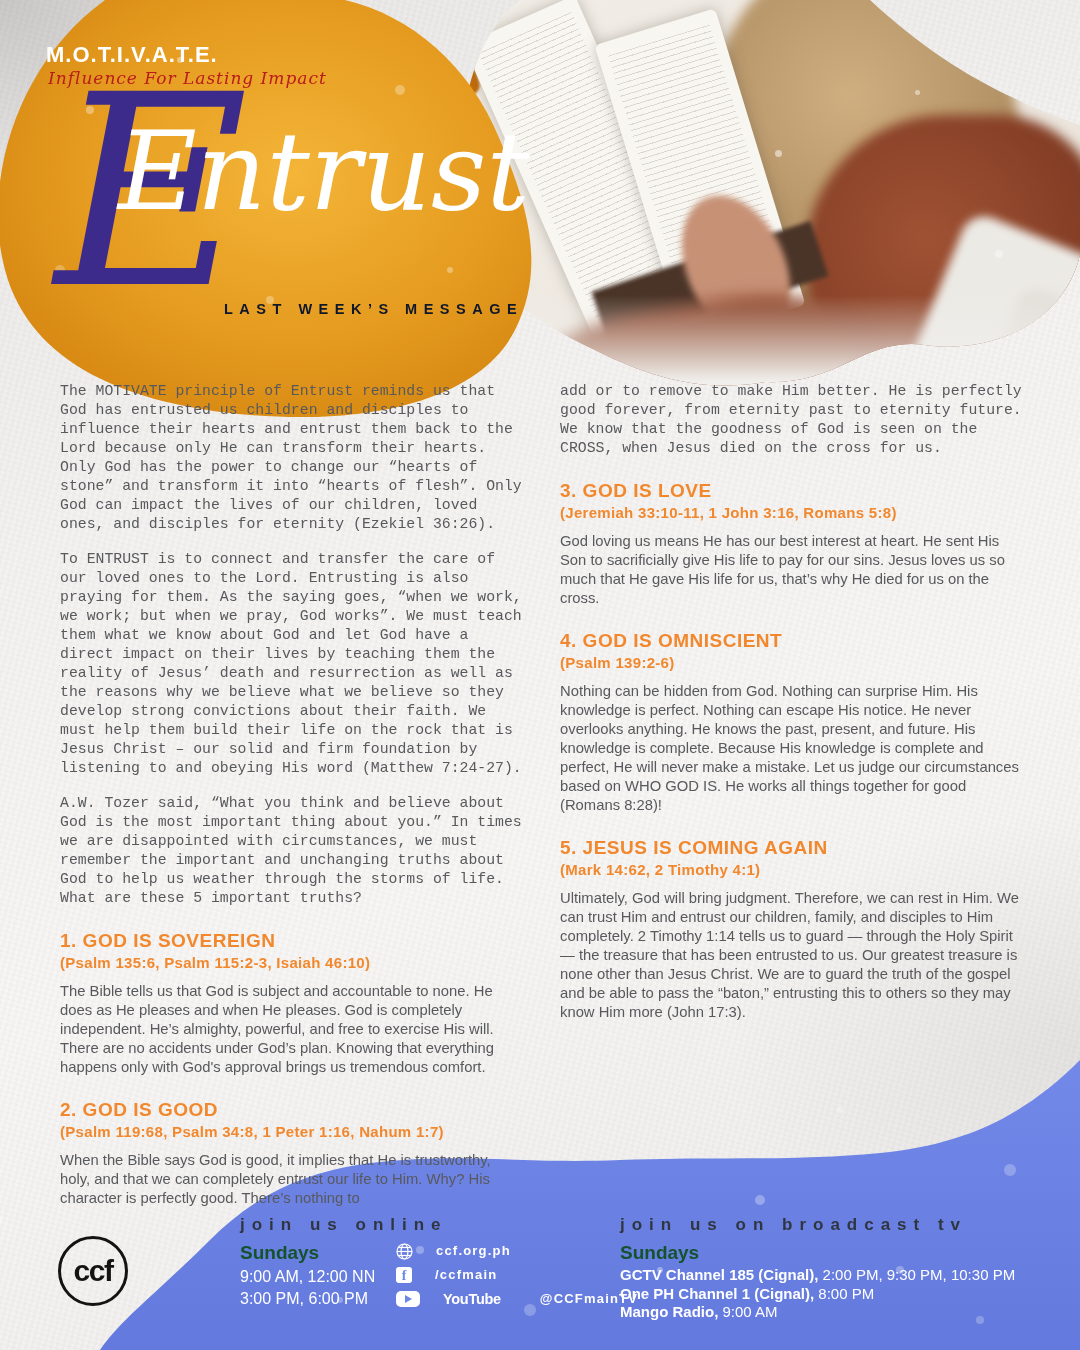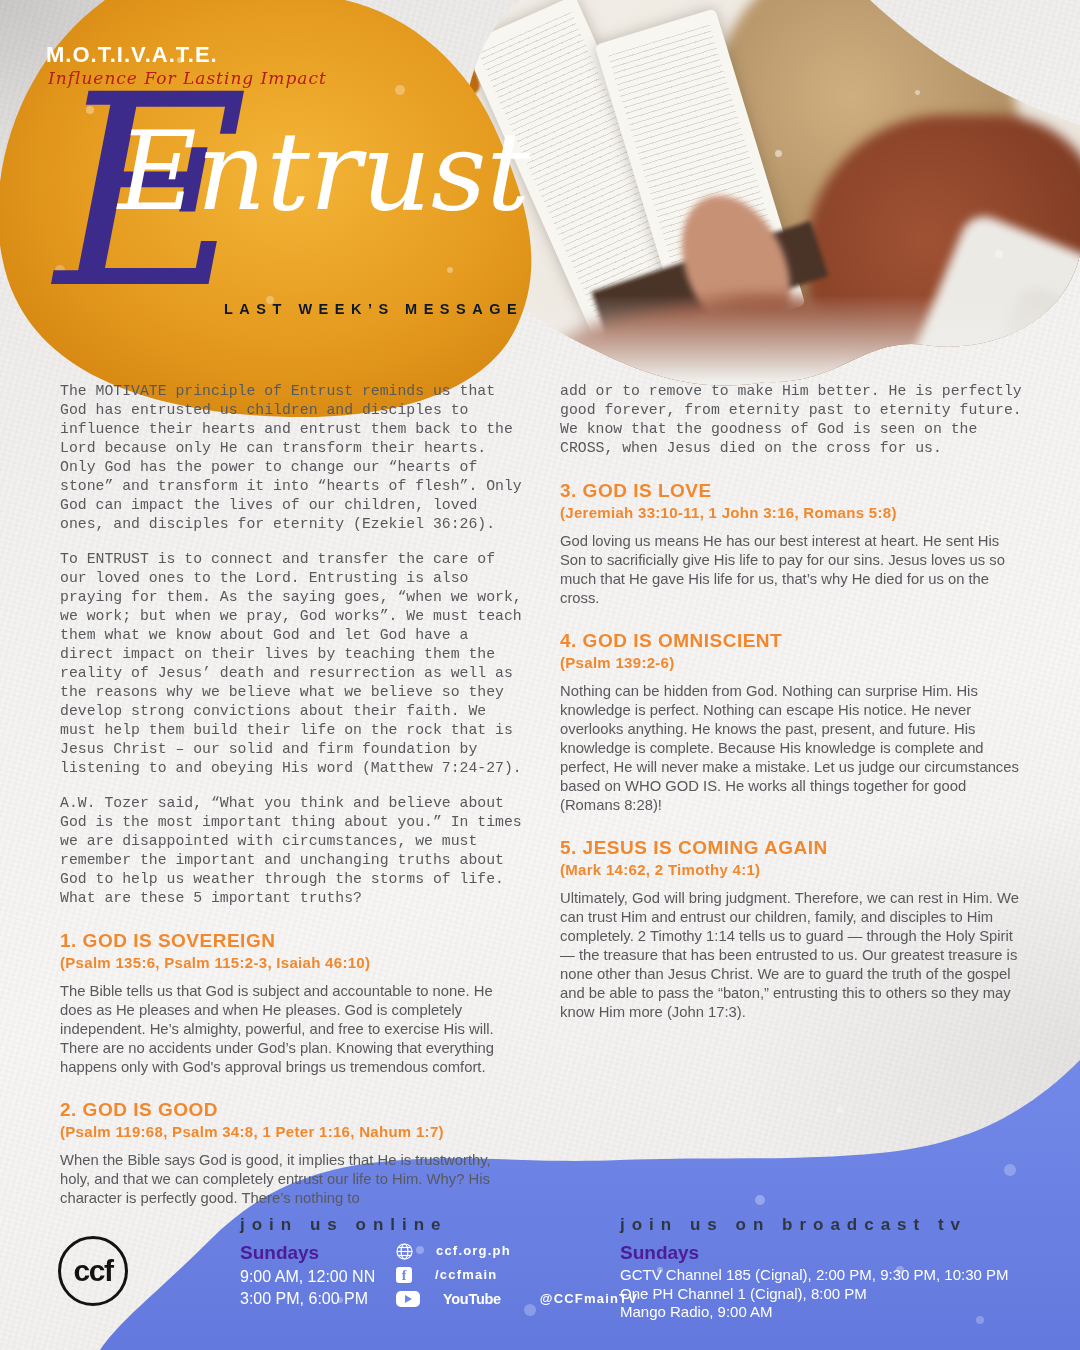--- a/index.html
+++ b/index.html
@@ -61,34 +61,34 @@
   .sec-r{color:#f2882e;font-size:15px;line-height:18px;font-weight:bold;margin-top:3px;letter-spacing:.3px;}
   .sec-b{margin-top:10px;}
 
   
   .footer-svg{position:absolute;left:0;top:1050px;z-index:2;}
   .ccf-logo{position:absolute;left:58px;top:1236px;width:64px;height:64px;z-index:3;
     border:3.5px solid #131313;border-radius:50%;display:flex;align-items:center;justify-content:center;
     color:#131313;font-weight:bold;font-size:30px;letter-spacing:-1.5px;}
   .f-head{position:absolute;z-index:3;color:#2f3640;font-size:17px;font-weight:600;letter-spacing:7px;}
   .f-head.online{left:240px;top:1215px;} .f-head.tv{left:620px;top:1215px;}
-  .f-day{position:absolute;z-index:3;color:#4c1d95;font-size:19px;font-weight:bold;}
+  .f-day{position:absolute;z-index:3;color:#14532d;font-size:19px;font-weight:bold;}
   .f-day.online{left:240px;top:1242px;} .f-day.tv{left:620px;top:1242px;}
   .f-times{position:absolute;left:240px;top:1266px;z-index:3;color:#fff;font-size:16px;line-height:22px;}
   .f-links{position:absolute;left:396px;top:1243px;z-index:3;}
   .f-link{display:flex;gap:23px;height:22px;margin-bottom:2px;color:#fff;}
   .f-link .lbl{font-size:13px;font-weight:600;letter-spacing:1.2px;}
   .fb-badge{width:16px;height:16px;background:#fff;border-radius:3px;display:flex;align-items:flex-end;justify-content:center;
     color:#6d87e6;font-family:"Liberation Serif",serif;font-weight:bold;font-size:14px;line-height:15px;}
   .yt-badge{width:24px;height:16px;background:#fff;border-radius:5px;display:flex;align-items:center;justify-content:center;}
   .yt-tri{width:0;height:0;border-left:7px solid #6d87e6;border-top:4.5px solid transparent;border-bottom:4.5px solid transparent;}
   .yt-brand{font-size:14.5px;font-weight:bold;letter-spacing:-.3px;margin-right:16px;}
   .f-bc{position:absolute;left:620px;top:1266px;z-index:3;color:#fff;font-size:15px;line-height:17.5px;}
   .f-bc .row{margin-bottom:1px;}
-  .f-bc b{font-weight:normal;}
+  .f-bc b{font-weight:bold;}
 </style>
 </head>
 <body>
 
 <div class="page">
   <div class="texture"></div>
 
   <div class="photo">
     <div class="ph-dark"></div>
     <div class="ph-note"></div>

